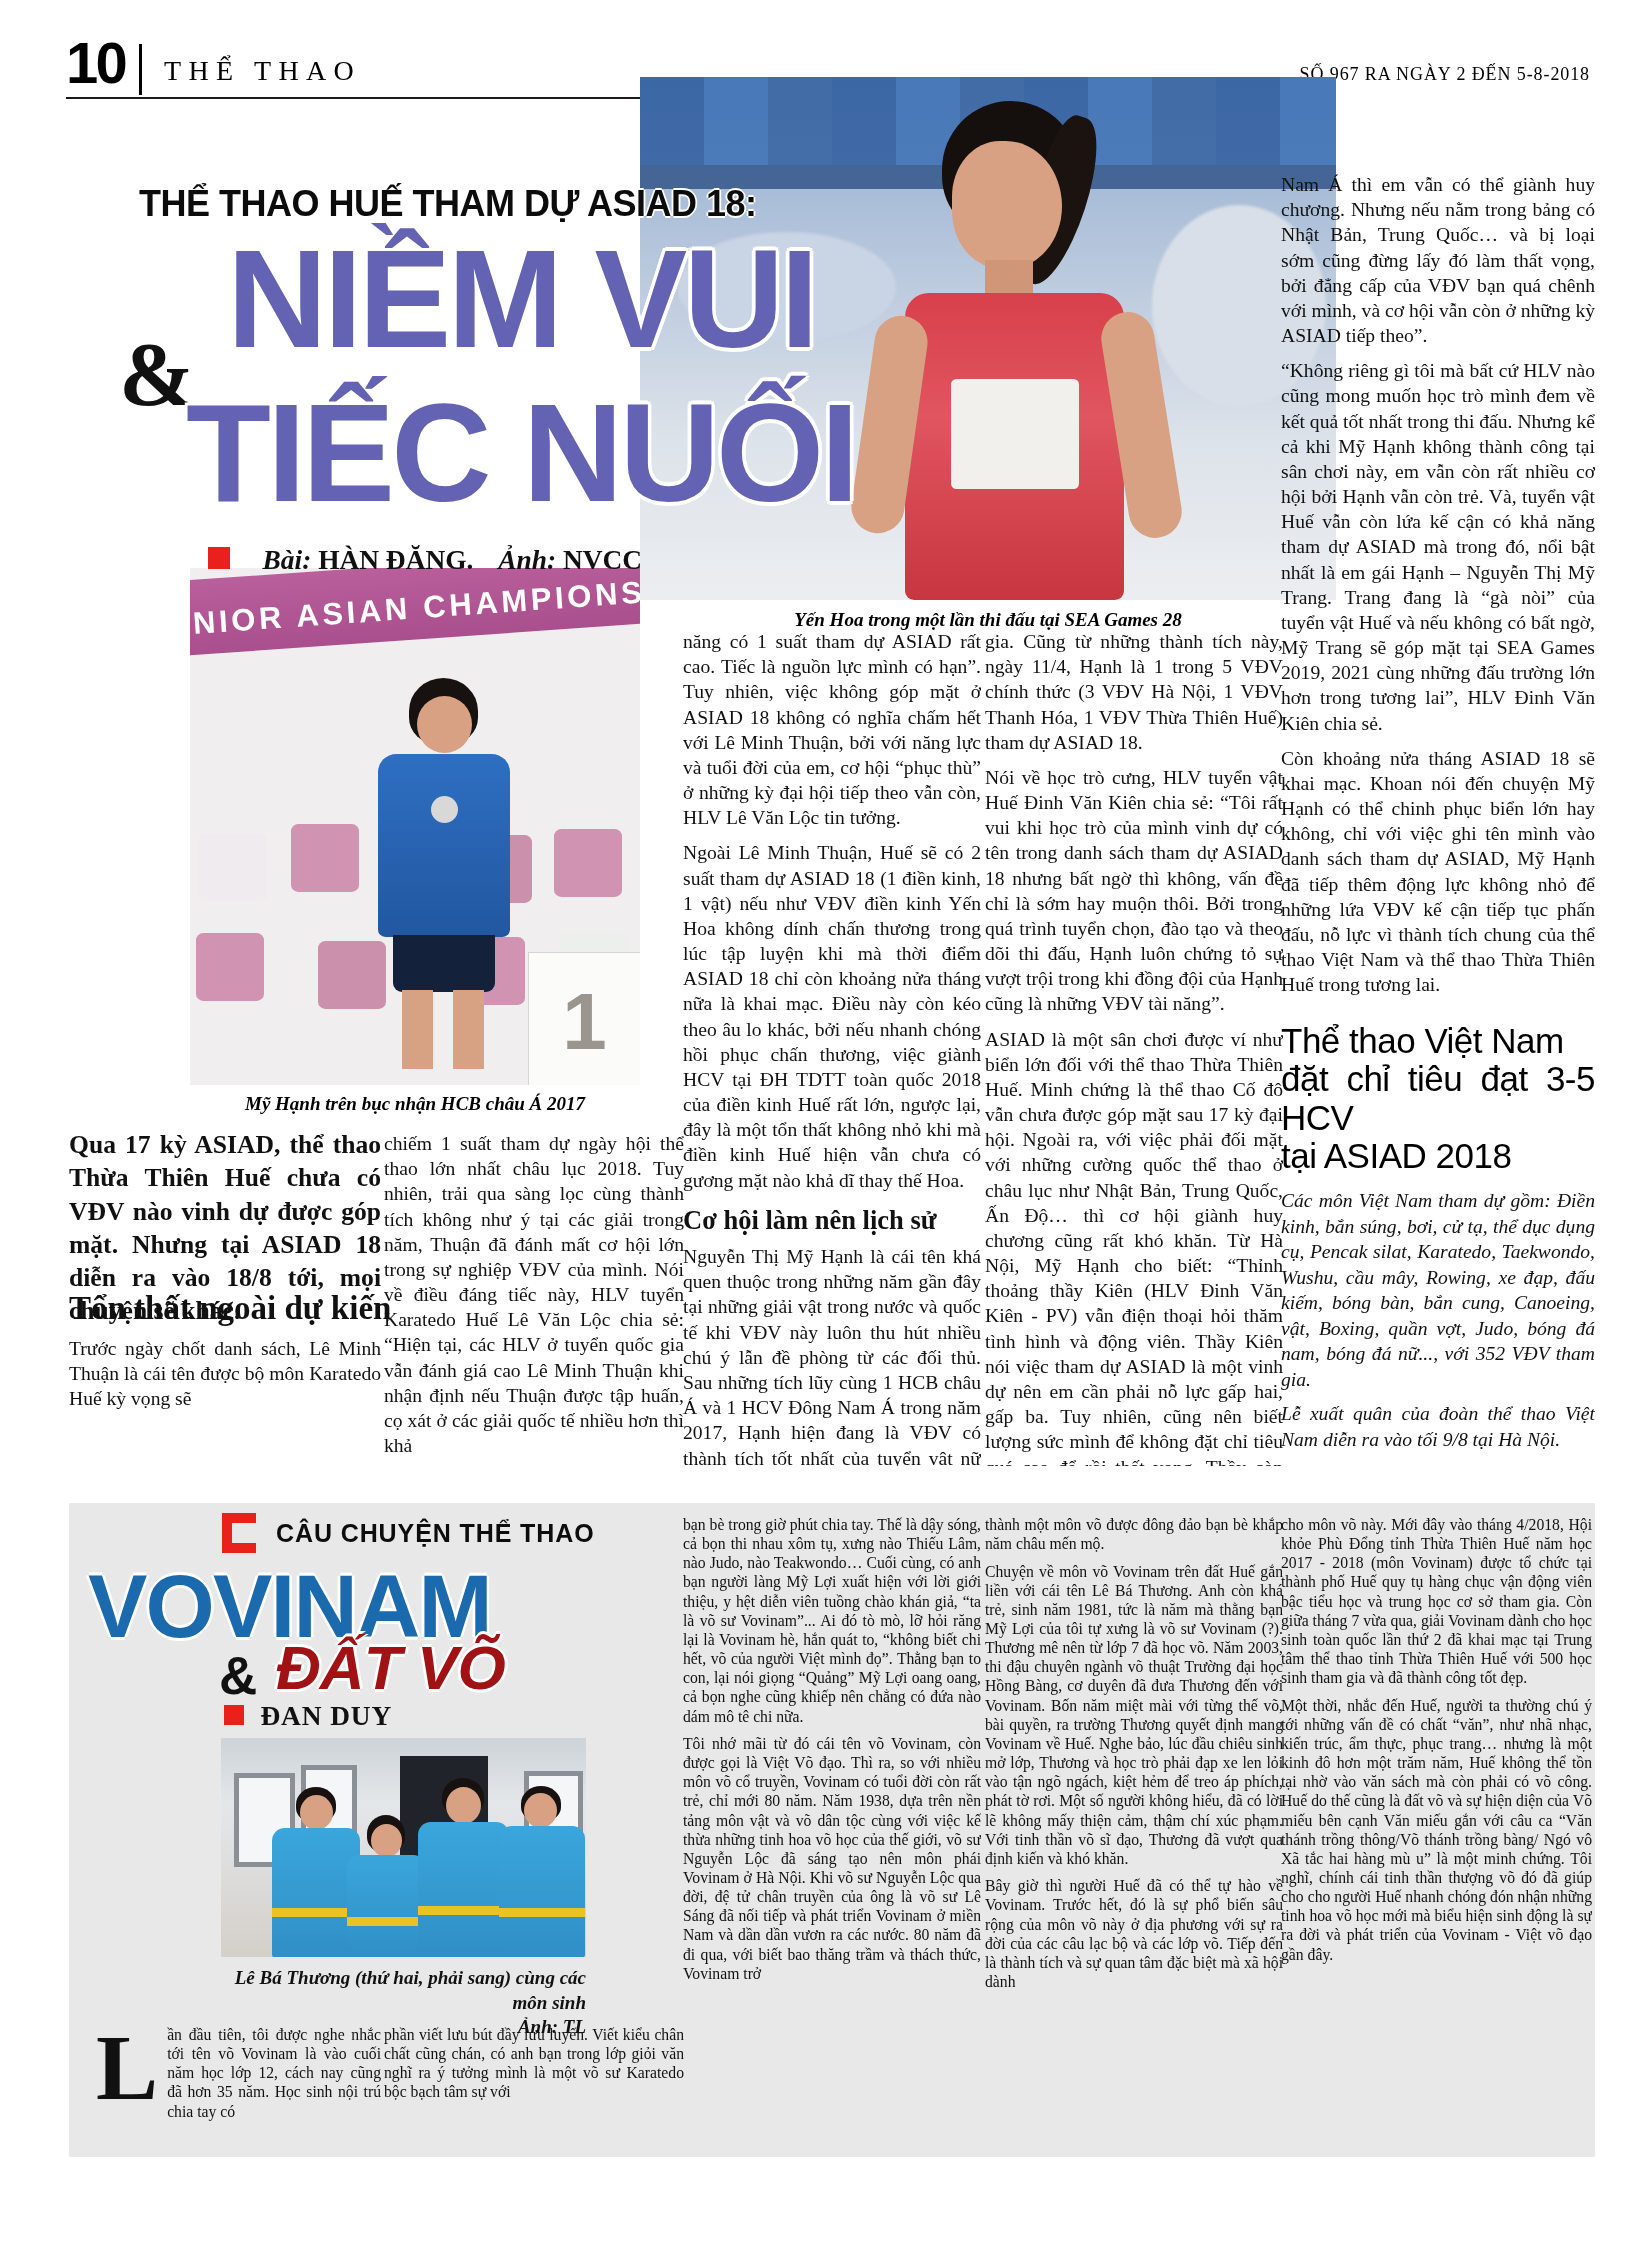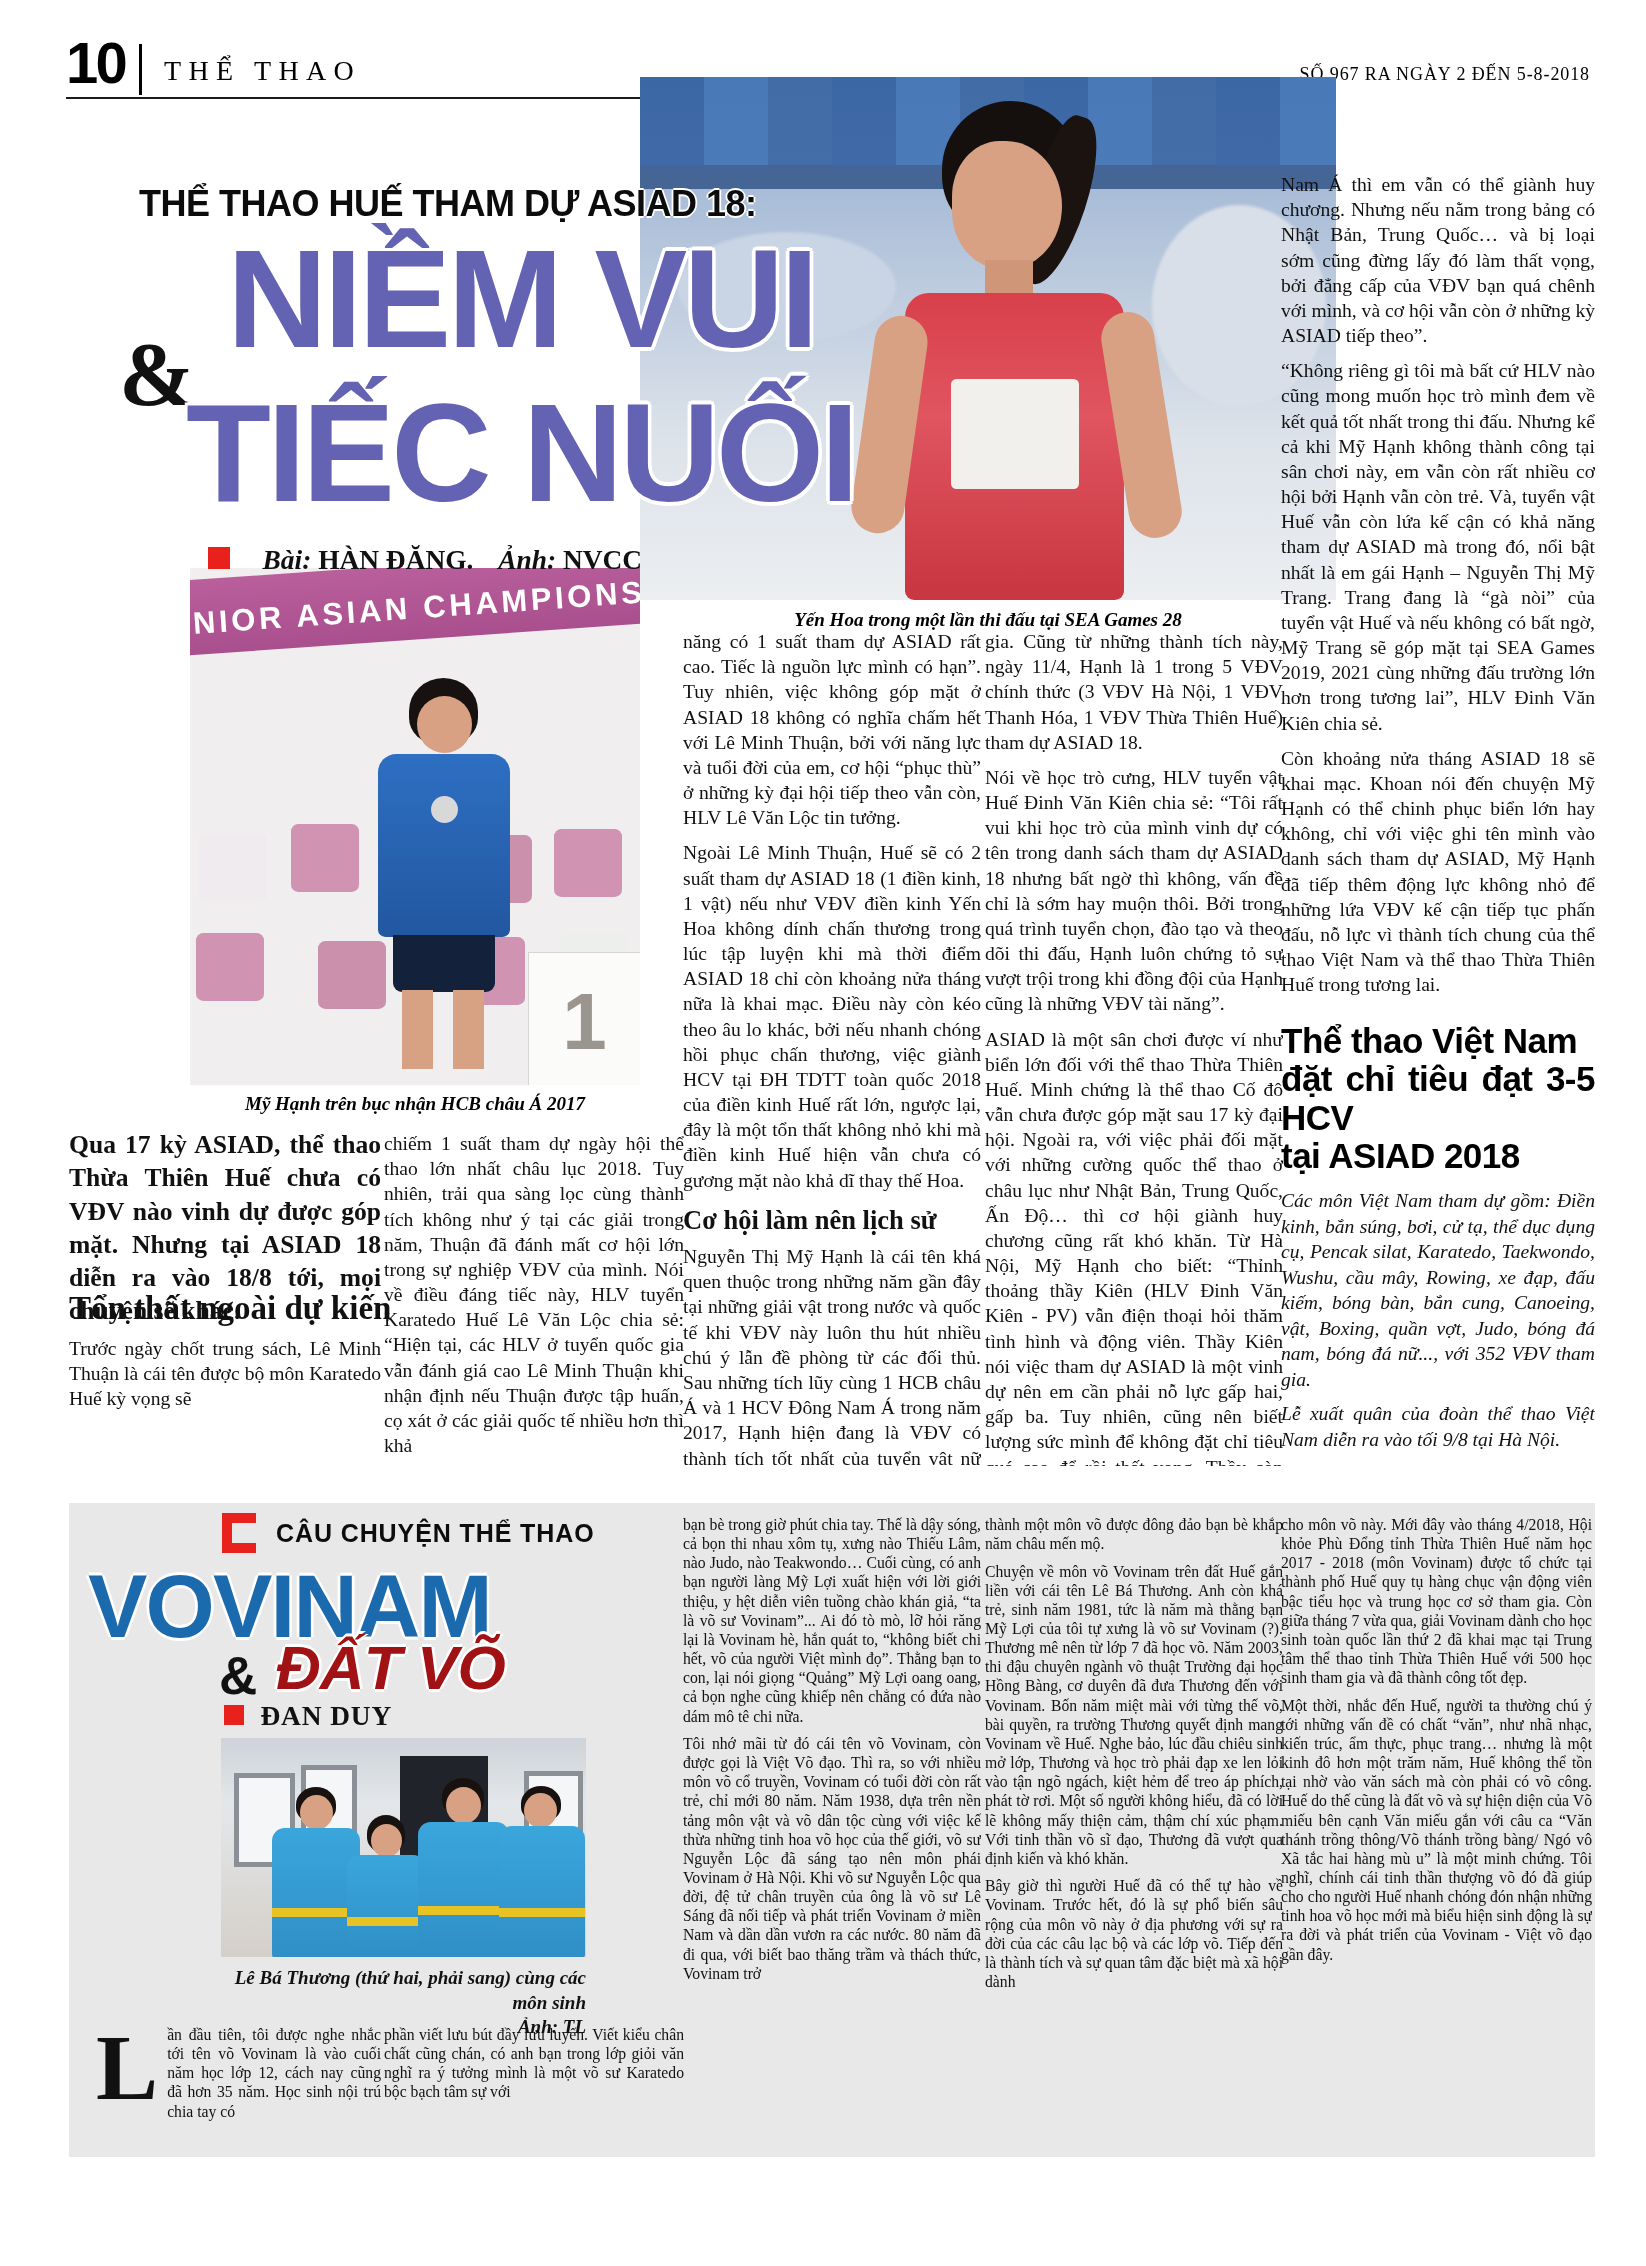--- a/index.html
+++ b/index.html
@@ -46,21 +46,21 @@
   .p2-shorts{position:absolute;background:#14213a;border-radius:0 0 9.1px 9.1px;}
   .p2-leg{position:absolute;background:#d7a183;}
   .p2-podium{position:absolute;background:#fbfbf9;border:0.9px solid #d8d4d0;color:#9a958f;
              font-family:"Liberation Sans",sans-serif;font-weight:700;text-align:center;}
   
   .body-col{font-size:19.6px;line-height:1.285;text-align:justify;overflow:hidden;}
   .body-col p{margin:0 0 10px 0;}
   .intro{font-weight:700;font-size:25.6px;line-height:1.3;text-align:justify;}
   .subhead{font-weight:700;font-size:33px;}
   .subhead2{font-weight:700;font-size:26.5px;margin:5.5px 0 7.3px 0 !important;text-align:left;}
-  .sidebar-head{font-family:"Liberation Sans",sans-serif;font-weight:700;font-size:35px;line-height:1.1;color:#000;
+  .sidebar-head{font-family:"Liberation Sans",sans-serif;font-weight:400;font-size:35px;line-height:1.1;color:#000;
                 letter-spacing:-0.5px;margin:24px 0 12.8px 0;}
   .sidebar-text{font-style:italic;font-size:19.6px;line-height:1.3;text-align:justify;}
   .sidebar-text p{margin:0 0 9.1px 0;}
   
   .story2-bg{background:#e8e8e8;}
   .s2-bracket{width:24px;height:20px;border-left:10px solid #e8211d;border-top:10px solid #e8211d;border-bottom:10px solid #e8211d;}
   .s2-label{font-family:"Liberation Sans",sans-serif;font-weight:800;font-size:25px;letter-spacing:0.9px;color:#0d0d0d;}
   .s2-title{font-family:"Liberation Sans",sans-serif;font-weight:800;font-size:89px;letter-spacing:-1.8px;color:#1c6aae;
             text-shadow:2.7px 0 #fff,-2.7px 0 #fff,0 2.7px #fff,0 -2.7px #fff;}
   .s2-amp{font-family:"Liberation Sans",sans-serif;font-weight:800;font-size:53px;color:#111;}
@@ -134,21 +134,21 @@
     <div class="p2-shorts" style="left:203px;top:367px;width:102px;height:57px;"></div>
     <div class="p2-leg" style="left:212px;top:422px;width:31px;height:79px;"></div>
     <div class="p2-leg" style="left:263px;top:422px;width:31px;height:79px;"></div>
     <div class="p2-podium" style="left:338px;top:384px;width:111px;height:133px;font-size:80px;line-height:137px;">1</div>
   </div>
   <div class="abs caption" style="left:190px;top:1093px;width:450px;">Mỹ Hạnh trên bục nhận HCB châu Á 2017</div>
 
   <div class="abs intro" style="left:69px;top:1128px;width:312px;">Qua 17 kỳ ASIAD, thể thao Thừa Thiên Huế chưa có VĐV nào vinh dự được góp mặt. Nhưng tại ASIAD 18 diễn ra vào 18/8 tới, mọi chuyện sẽ khác.</div>
   <div class="abs subhead" style="left:69px;top:1290px;">Tổn thất ngoài dự kiến</div>
   <div class="abs body-col" style="left:69px;top:1336px;width:312px;height:128px;">
-    <p>Trước ngày chốt trung sách, Lê Minh Thuận là cái tên được bộ môn Karatedo Huế kỳ vọng sẽ</p>
+    <p>Trước ngày chốt danh sách, Lê Minh Thuận là cái tên được bộ môn Karatedo Huế kỳ vọng sẽ</p>
   </div>
 
   <div class="abs body-col" style="left:384px;top:1131px;width:300px;height:333px;">
     <p>chiếm 1 suất tham dự ngày hội thể thao lớn nhất châu lục 2018. Tuy nhiên, trải qua sàng lọc cùng thành tích không như ý tại các giải trong năm, Thuận đã đánh mất cơ hội lớn trong sự nghiệp VĐV của mình. Nói về điều đáng tiếc này, HLV tuyển Karatedo Huế Lê Văn Lộc chia sẻ: “Hiện tại, các HLV ở tuyển quốc gia vẫn đánh giá cao Lê Minh Thuận khi nhận định nếu Thuận được tập huấn, cọ xát ở các giải quốc tế nhiều hơn thì khả</p>
   </div>
 
   <div class="abs body-col" style="left:683px;top:629px;width:298px;height:837px;">
     <p>năng có 1 suất tham dự ASIAD rất cao. Tiếc là nguồn lực mình có hạn”. Tuy nhiên, việc không góp mặt ở ASIAD 18 không có nghĩa chấm hết với Lê Minh Thuận, bởi với năng lực và tuổi đời của em, cơ hội “phục thù” ở những kỳ đại hội tiếp theo vẫn còn, HLV Lê Văn Lộc tin tưởng.</p>
     <p>Ngoài Lê Minh Thuận, Huế sẽ có 2 suất tham dự ASIAD 18 (1 điền kinh, 1 vật) nếu như VĐV điền kinh Yến Hoa không dính chấn thương trong lúc tập luyện khi mà thời điểm ASIAD 18 chỉ còn khoảng nửa tháng nữa là khai mạc. Điều này còn kéo theo âu lo khác, bởi nếu nhanh chóng hồi phục chấn thương, việc giành HCV tại ĐH TDTT toàn quốc 2018 của điền kinh Huế rất lớn, ngược lại, đây là một tổn thất không nhỏ khi mà điền kinh Huế hiện vẫn chưa có gương mặt nào khả dĩ thay thế Hoa.</p>
     <p class="subhead2">Cơ hội làm nên lịch sử</p>

